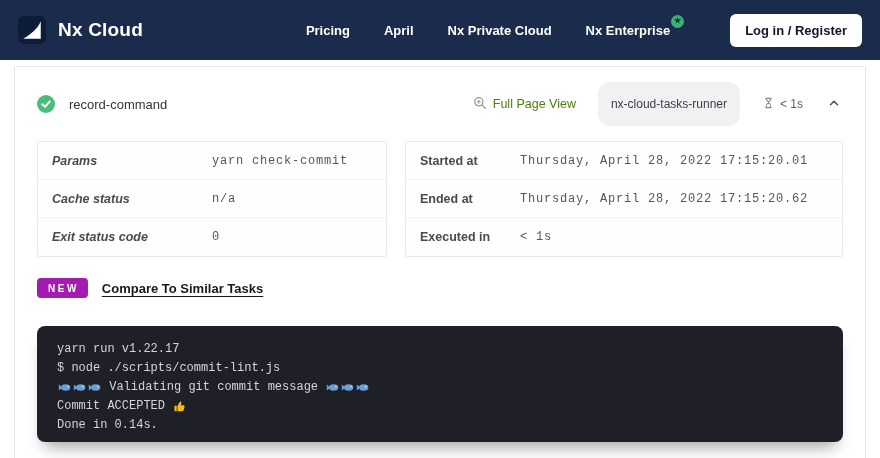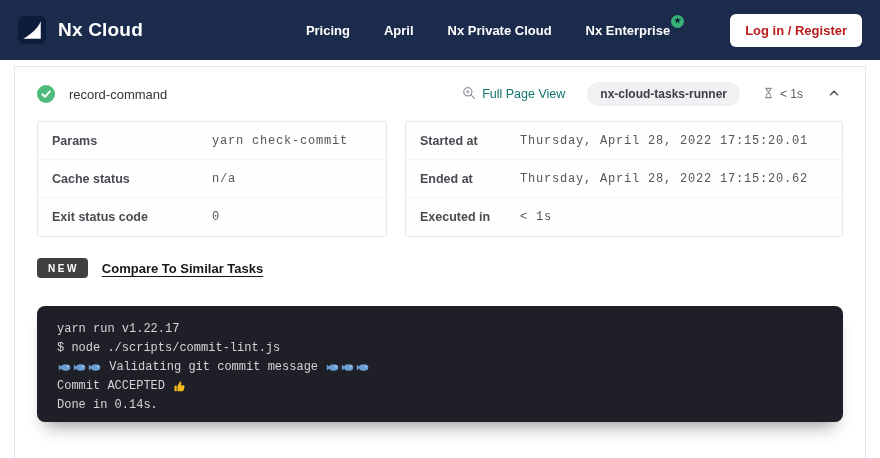--- a/index.html
+++ b/index.html
@@ -15,55 +15,55 @@
   .logo-tile { width: 28px; height: 28px; display: block; }
   .brand-name { color: #ffffff; font-size: 19px; font-weight: 700; margin-left: 12px; letter-spacing: .2px; }
   .nav-links { margin-left: auto; display: flex; align-items: center; gap: 34px; }
   .nav-link { color: #ffffff; font-size: 13px; font-weight: 600; text-decoration: none; position: relative; cursor: pointer; text-align: center; }
   .nav-badge {
     position: absolute; top: -8px; right: -14px; width: 13px; height: 13px;
     background: #38b277; border-radius: 50%; display: flex; align-items: center; justify-content: center;
     font-size: 8px; color: #12233f; line-height: 1;
   }
   .login-btn {
-    margin-left: 26px; background: #ffffff; color: #b91c1c; border: none; cursor: pointer;
+    margin-left: 26px; background: #ffffff; color: #0f172a; border: none; cursor: pointer;
     font-family: "Liberation Sans", sans-serif; font-size: 13px; font-weight: 600;
     padding: 9px 15px; border-radius: 6px;
   }
 
   
   .card {
     margin: 6px 14px 0; border: 1px solid #e7e7eb; border-bottom: none;
     background: #ffffff; min-height: 392px;
   }
   .card-header { display: flex; align-items: center; padding: 15px 22px 13px; justify-content: flex-end; }
   .status-icon { width: 18px; height: 18px; display: block; }
   .task-name { margin-left: 14px; font-size: 13px; color: #33333a; }
   .header-right { margin-left: auto; display: flex; align-items: center; gap: 22px; }
-  .full-page-view { display: flex; align-items: center; gap: 6px; color: #0f766e; font-size: 12.5px; text-decoration: none; cursor: pointer; }
-  .runner-chip { background: #f1f1f4; color: #3c3c44; font-size: 12px; font-weight: 700; padding: 5px 13px; border-radius: 12px; }
+  .full-page-view { display: flex; align-items: center; gap: 6px; color: #4d7c0f; font-size: 12.5px; text-decoration: none; cursor: pointer; }
+  .runner-chip { background: #f1f1f4; color: #3c3c44; font-size: 12px; font-weight: 400; padding: 15px 13px; border-radius: 12px; }
   .duration { display: flex; align-items: center; gap: 5px; color: #5c5c64; font-size: 12px; }
   .chevron-btn { background: none; border: none; cursor: pointer; padding: 2px; display: flex; }
 
   
   .tables { display: flex; gap: 18px; padding: 2px 22px 0; }
   .detail-table { border: 1px solid #e9e9ec; background: #fefefe; border-radius: 2px; }
   .detail-table.left { width: 350px; }
   .detail-table.right { flex: 1; }
   .detail-row { display: flex; align-items: center; height: 38px; padding: 0 14px; border-bottom: 1px solid #f4f4f6; }
   .detail-row:last-child { border-bottom: none; }
   .detail-label { font-size: 12.5px; font-weight: 700; color: #4a4a52; }
-  .left .detail-label { width: 160px; }
+  .left .detail-label { width: 160px; font-style: italic; }
   .right .detail-label { width: 100px; }
   .detail-value { font-family: "Liberation Mono", monospace; font-size: 12px; color: #55555c; letter-spacing: .8px; white-space: nowrap; }
 
   
   .compare-row { display: flex; align-items: center; gap: 14px; padding: 21px 22px 15px; }
   .new-badge {
-    background: #404040; color: #ffffff; font-size: 10px; font-weight: 700;
+    background: #a21caf; color: #ffffff; font-size: 10px; font-weight: 700;
     letter-spacing: 2.5px; padding: 5px 9px 4px 11px; border-radius: 4px;
   }
   .compare-link { font-size: 13px; font-weight: 600; color: #18181b; text-decoration: underline; text-underline-offset: 3px; cursor: pointer; }
 
   
   .terminal {
     margin: 13px 22px 0; background: #1f1f28; border-radius: 8px;
     padding: 14px 20px 17px; height: 116px; overflow: hidden;
     box-shadow: 0 12px 16px -8px rgba(0,0,0,.4);
   }

